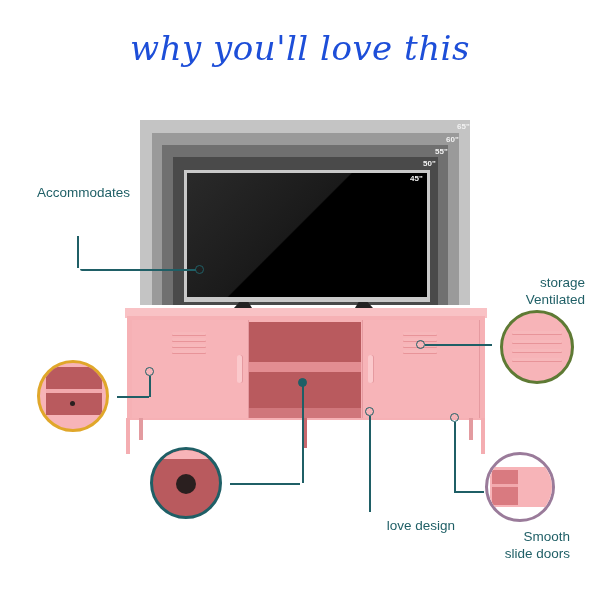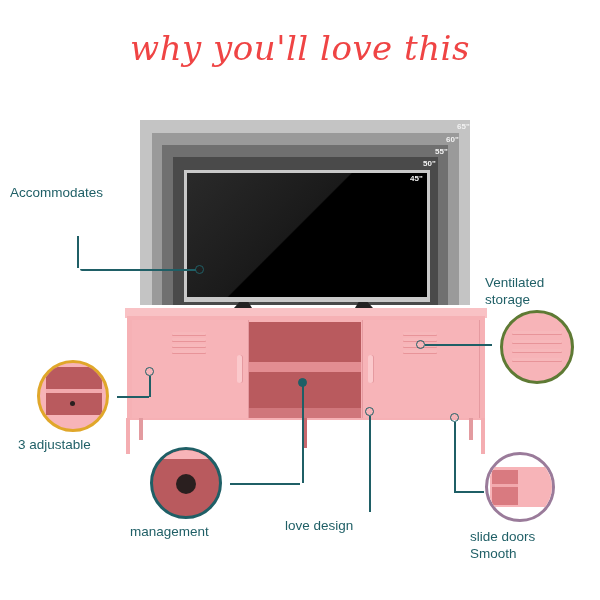--- a/index.html
+++ b/index.html
@@ -1,24 +1,24 @@
 <!DOCTYPE html>
 <html><head>
 <meta charset="utf-8">
 <style>
   html, body { margin:0; padding:0; background:#ffffff; }
   body { width:600px; height:600px; position:relative; overflow:hidden; font-family:"DejaVu Sans", sans-serif; }
   .abs { position:absolute; }
   .title {
     left:0; top:28px; width:600px; text-align:center;
     font-family:"DejaVu Serif", serif; font-style:italic; font-size:34px;
-    color:#ef4444; letter-spacing:0.5px;
+    color:#1d4ed8; letter-spacing:0.5px;
   }
   .label {
-    color:#1f5f66; font-size:13.5px; line-height:17px; text-align:left;
+    color:#1f5f66; font-size:13.5px; line-height:17px; text-align:right;
     font-family:"Liberation Sans", sans-serif;
   }
   .size-lbl { color:#f2f2f2; font-size:8px; font-weight:bold; font-family:"Liberation Sans Narrow","Liberation Sans", sans-serif; }
   .line { background:#1f5f66; position:absolute; }
   .dot { position:absolute; width:9px; height:9px; border:1.6px solid #1f5f66; border-radius:50%; background:transparent; box-sizing:border-box; }
   .circle { position:absolute; border-radius:50%; overflow:hidden; box-sizing:border-box; }
   .vent { position:absolute; height:3px; background:#f7b8bb; box-shadow:0 1px 0 #e89499; border-radius:1px; }
 </style>
 </head>
 <body>
@@ -73,65 +73,63 @@
 </div>
 
 <div class="abs label" style="left:10px;top:184px;width:120px;">
   <div>Accommodates</div>
 </div>
 <div class="line" style="left:77px;top:236px;width:1.6px;height:32px;"></div>
 <div class="line" style="left:80px;top:269px;width:116px;height:1.6px;border-bottom-left-radius:3px;"></div>
 <div class="dot" style="left:195px;top:265px;"></div>
 
 <div class="abs label" style="left:485px;top:274px;width:100px;">
+  <div>storage</div>
   <div>Ventilated</div>
-  <div>storage</div>
 </div>
 <div class="dot" style="left:416px;top:340px;"></div>
 <div class="line" style="left:425px;top:344px;width:67px;height:1.6px;"></div>
 <div class="circle" style="left:500px;top:310px;width:74px;height:74px;border:3px solid #5e7a34;background:#f7b4b8;">
   <div class="vent" style="left:9px;top:18px;width:50px;"></div>
   <div class="vent" style="left:9px;top:27px;width:50px;"></div>
   <div class="vent" style="left:9px;top:36px;width:50px;"></div>
   <div class="vent" style="left:9px;top:45px;width:50px;"></div>
 </div>
 
 <div class="circle" style="left:37px;top:360px;width:72px;height:72px;border:3px solid #e0a72a;background:#f7b4b8;">
   <div class="abs" style="left:6px;top:4px;width:56px;height:48px;background:#b95a5e;"></div>
   <div class="abs" style="left:6px;top:26px;width:56px;height:4px;background:#f2a9ad;"></div>
   <div class="abs" style="left:30px;top:38px;width:5px;height:5px;border-radius:50%;background:#2a1f1f;"></div>
 </div>
 <div class="line" style="left:117px;top:396px;width:32px;height:1.6px;"></div>
 <div class="line" style="left:149px;top:376px;width:1.6px;height:21px;"></div>
 <div class="dot" style="left:145px;top:367px;"></div>
 <div class="abs label" style="left:18px;top:436px;width:110px;">
-  <div>3 adjustable</div>
 </div>
 
 <div class="circle" style="left:150px;top:447px;width:72px;height:72px;border:3px solid #1f5f66;background:#b95a5e;">
   <div class="abs" style="left:0;top:0;width:72px;height:9px;background:#f7b4b8;"></div>
   <div class="abs" style="left:23px;top:24px;width:20px;height:20px;border-radius:50%;background:#2a1f1f;"></div>
 </div>
 <div class="line" style="left:230px;top:483px;width:70px;height:1.6px;"></div>
 <div class="line" style="left:302px;top:386px;width:1.6px;height:97px;"></div>
 <div class="dot" style="left:298px;top:378px;background:#1f5f66;"></div>
 <div class="abs label" style="left:130px;top:523px;width:115px;">
-  <div>management</div>
 </div>
 
 <div class="dot" style="left:365px;top:407px;"></div>
 <div class="line" style="left:369px;top:416px;width:1.6px;height:96px;"></div>
 <div class="abs label" style="left:285px;top:517px;width:170px;">
   <div>love design</div>
 </div>
 
 <div class="dot" style="left:450px;top:413px;"></div>
 <div class="line" style="left:454px;top:422px;width:1.6px;height:70px;"></div>
 <div class="line" style="left:454px;top:491px;width:30px;height:1.6px;"></div>
 <div class="circle" style="left:485px;top:452px;width:70px;height:70px;border:3px solid #9a7b9a;background:#ffffff;">
   <div class="abs" style="left:2px;top:12px;width:62px;height:40px;background:#f7b4b8;"></div>
   <div class="abs" style="left:4px;top:15px;width:26px;height:35px;background:#d97a80;"></div>
   <div class="abs" style="left:4px;top:29px;width:26px;height:3px;background:#f2a9ad;"></div>
 </div>
 <div class="abs label" style="left:470px;top:528px;width:100px;">
+  <div>Smooth</div>
   <div>slide doors</div>
-  <div>Smooth</div>
 </div>
 
 </body></html>

